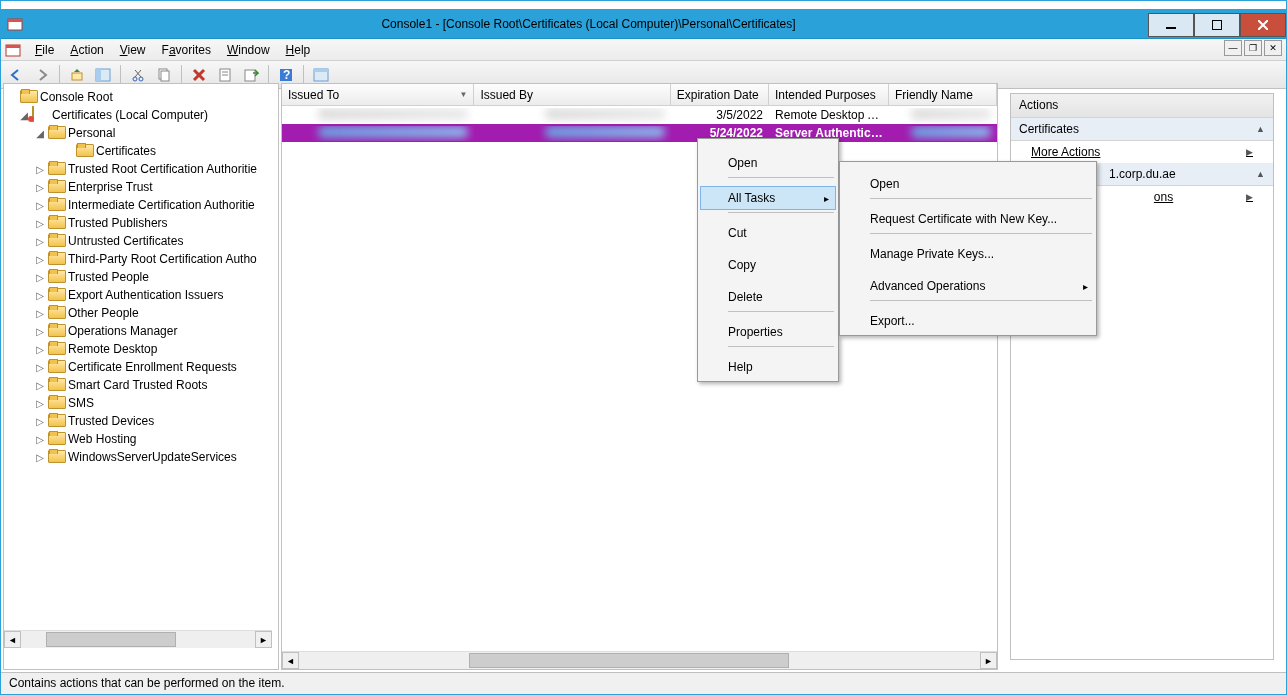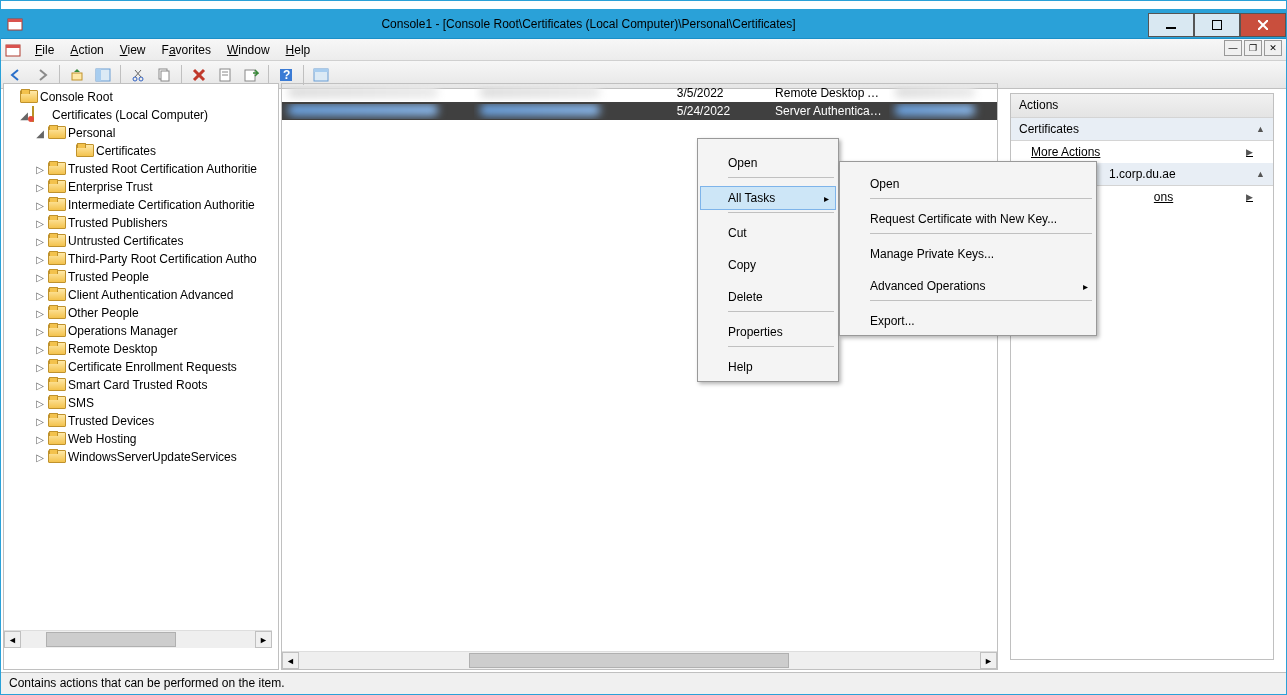--- a/index.html
+++ b/index.html
@@ -25,22 +25,22 @@
 .treebody{padding:4px 2px;}
 .tnode{display:flex;align-items:center;height:18px;white-space:nowrap;}
 .tnode .exp{width:12px;text-align:center;color:#666;font-size:10px;}
 .tnode .fico{width:16px;height:16px;margin:0 2px;flex-shrink:0;}
 .tnode .lbl{padding:0 2px;}
 .listwrap{flex:1;border:1px solid #c0c0c0;margin:2px 0 2px 0;display:flex;flex-direction:column;overflow:hidden;}
 .listhdr{height:22px;background:linear-gradient(#fdfdfd,#ececec);display:flex;border-bottom:1px solid #d0d0d0;}
 .listhdr .col{border-right:1px solid #d0d0d0;padding:3px 6px;display:flex;align-items:center;}
 .listbody{flex:1;position:relative;}
 .row{display:flex;height:18px;align-items:center;}
-.row .cell{padding:0 6px;overflow:hidden;text-overflow:ellipsis;white-space:nowrap;}
-.row.selected{background:#404040;color:#fff;}
+.row .cell{padding:0 6px;overflow:hidden;text-overflow:ellipsis;white-space:nowrap;text-align:right;}
+.row.selected{background:#a21caf;color:#fff;font-weight:bold;}
 .row .blur{filter:blur(4px);background:linear-gradient(90deg,#dcdcdc,#e9e9e9);height:12px;border-radius:5px;}
 .row.selected .blur{background:linear-gradient(90deg,#6ba2e0,#8bb8eb);}
 .actions{width:264px;border:1px solid #c0c0c0;margin:12px;background:#fff;display:flex;flex-direction:column;}
 .actions .ahdr{height:24px;background:linear-gradient(#f1f1f1,#e4e4e4);padding:4px 8px;font-weight:400;border-bottom:1px solid #d4d4d4;}
 .actions .asec{background:#e8eef5;padding:4px 8px;border-bottom:1px solid #d4d4d4;display:flex;justify-content:space-between;align-items:center;}
 .actions .aitem{padding:4px 20px;display:flex;justify-content:space-between;align-items:center;text-decoration:underline;}
 .ctxmenu{position:absolute;background:#f4f4f4;border:1px solid #999;box-shadow:2px 2px 4px rgba(0,0,0,.3);padding:2px;}
 .ctxmenu .citem{height:24px;display:flex;align-items:center;padding:0 24px 0 28px;position:relative;margin-top:8px;}
 .ctxmenu .citem:hover,.ctxmenu .citem.hovered{background:#cde6f7;border:1px solid #7eb4ea;padding:0 23px 0 27px;}
 .ctxmenu .csep{height:1px;background:#c0c0c0;margin:2px 2px 2px 28px;}
@@ -238,21 +238,21 @@
             <span class="lbl">Third-Party Root Certification Autho</span>
           </div>
           <div class="tnode" style="padding-left: 28px;">
             <span class="exp tri">▷</span>
             <span class="fico"><span class="folder-icon"></span></span>
             <span class="lbl">Trusted People</span>
           </div>
           <div class="tnode" style="padding-left: 28px;">
             <span class="exp tri">▷</span>
             <span class="fico"><span class="folder-icon"></span></span>
-            <span class="lbl">Client Authentication Advanced</span>
+            <span class="lbl">Export Authentication Issuers</span>
           </div>
           <div class="tnode" style="padding-left: 28px;">
             <span class="exp tri">▷</span>
             <span class="fico"><span class="folder-icon"></span></span>
             <span class="lbl">Other People</span>
           </div>
           <div class="tnode" style="padding-left: 28px;">
             <span class="exp tri">▷</span>
             <span class="fico"><span class="folder-icon"></span></span>
             <span class="lbl">Operations Manager</span>
@@ -297,20 +297,30 @@
     <div class="hscroll" style="position:absolute;bottom:24px;left:3px;width:268px;">
       <div class="sbtn">◄</div>
       <div class="strack">
           <div class="sthumb" style="left:25px;width:130px"></div>
         </div>
       <div class="sbtn">►</div>
     </div>
   </div>
 
   <div class="listwrap">
+    <div class="listhdr">
+      <div class="col" style="width:196px">
+          <span>Issued To</span>
+          <span class="sortarrow">▼</span>
+        </div>
+      <div class="col" style="width:200px">Issued By</div>
+      <div class="col" style="width:100px">Expiration Date</div>
+      <div class="col" style="width:122px">Intended Purposes</div>
+      <div class="col" style="width:110px">Friendly Name</div>
+    </div>
     <div class="listbody" id="list-rows">
         <div class="row">
           <div class="cell" style="width:196px"><span class="blur" style="display:inline-block;width:150px"></span></div>
           <div class="cell" style="width:200px"><span class="blur" style="display:inline-block;width:120px"></span></div>
           <div class="cell" style="width:100px">3/5/2022</div>
           <div class="cell" style="width:122px">Remote Desktop A...</div>
           <div class="cell" style="width:110px"><span class="blur" style="display:inline-block;width:80px"></span></div>
         </div>
         <div class="row selected">
           <div class="cell" style="width:196px"><span class="blur" style="display:inline-block;width:150px"></span></div>

